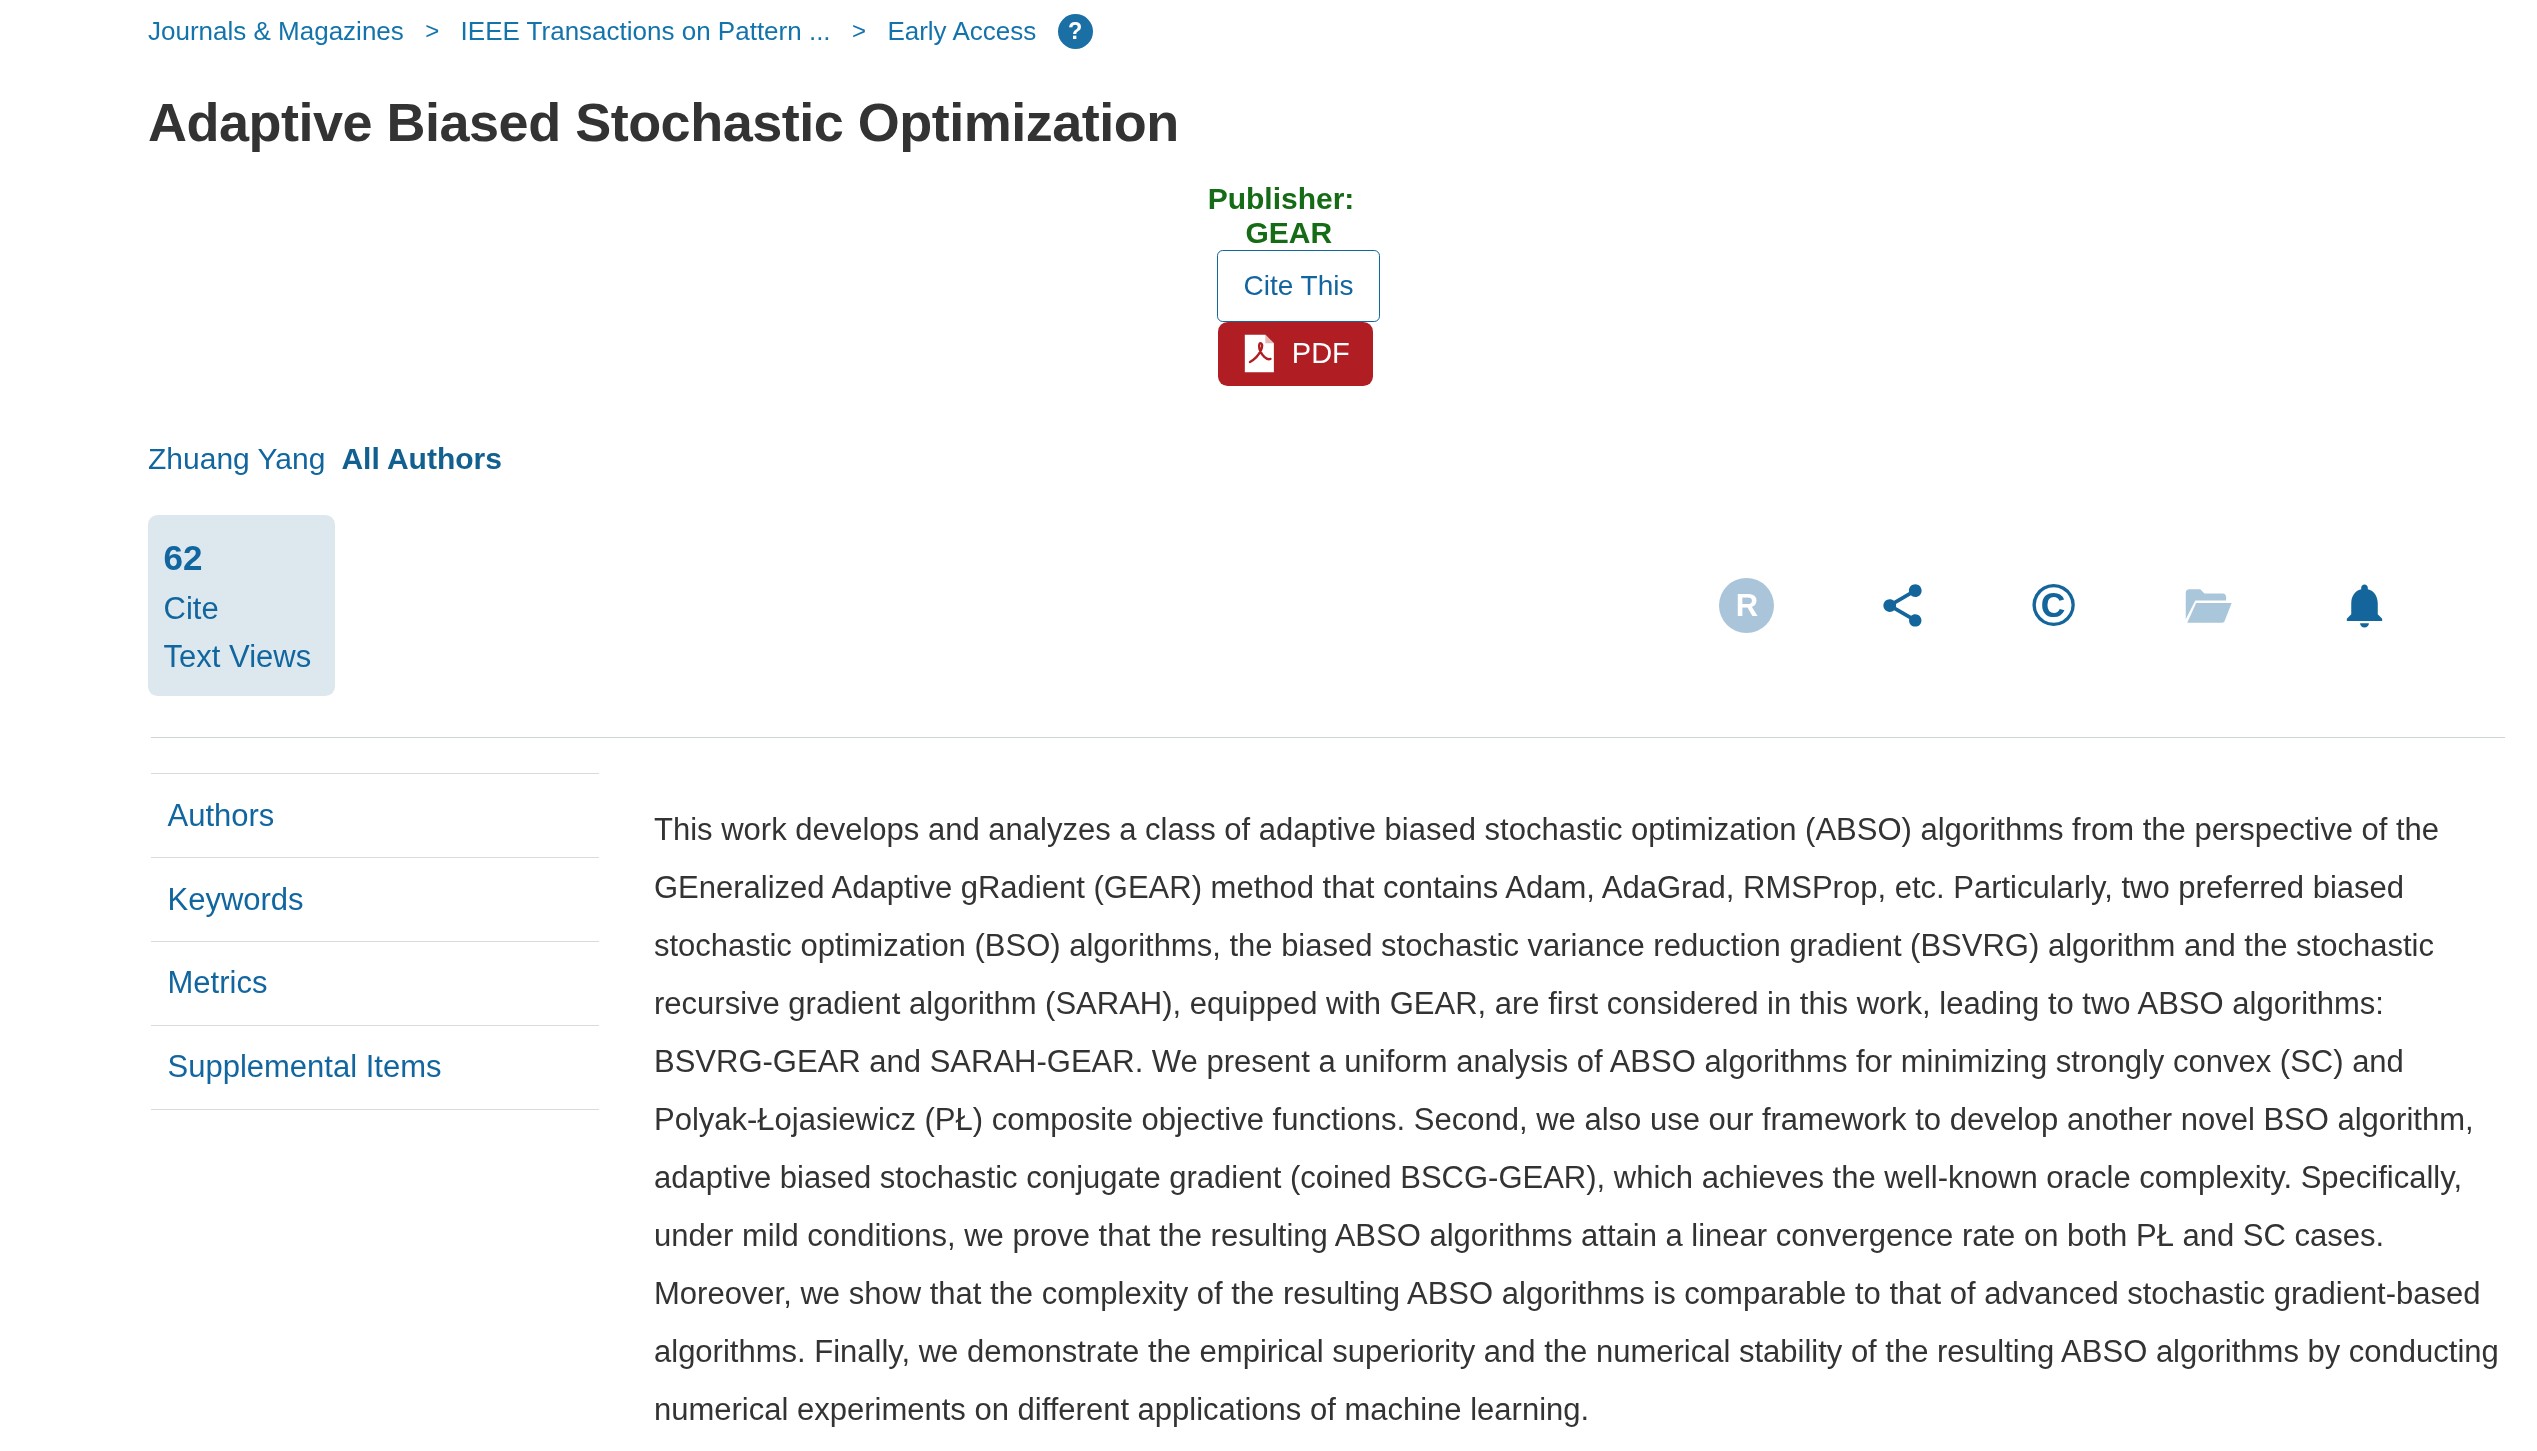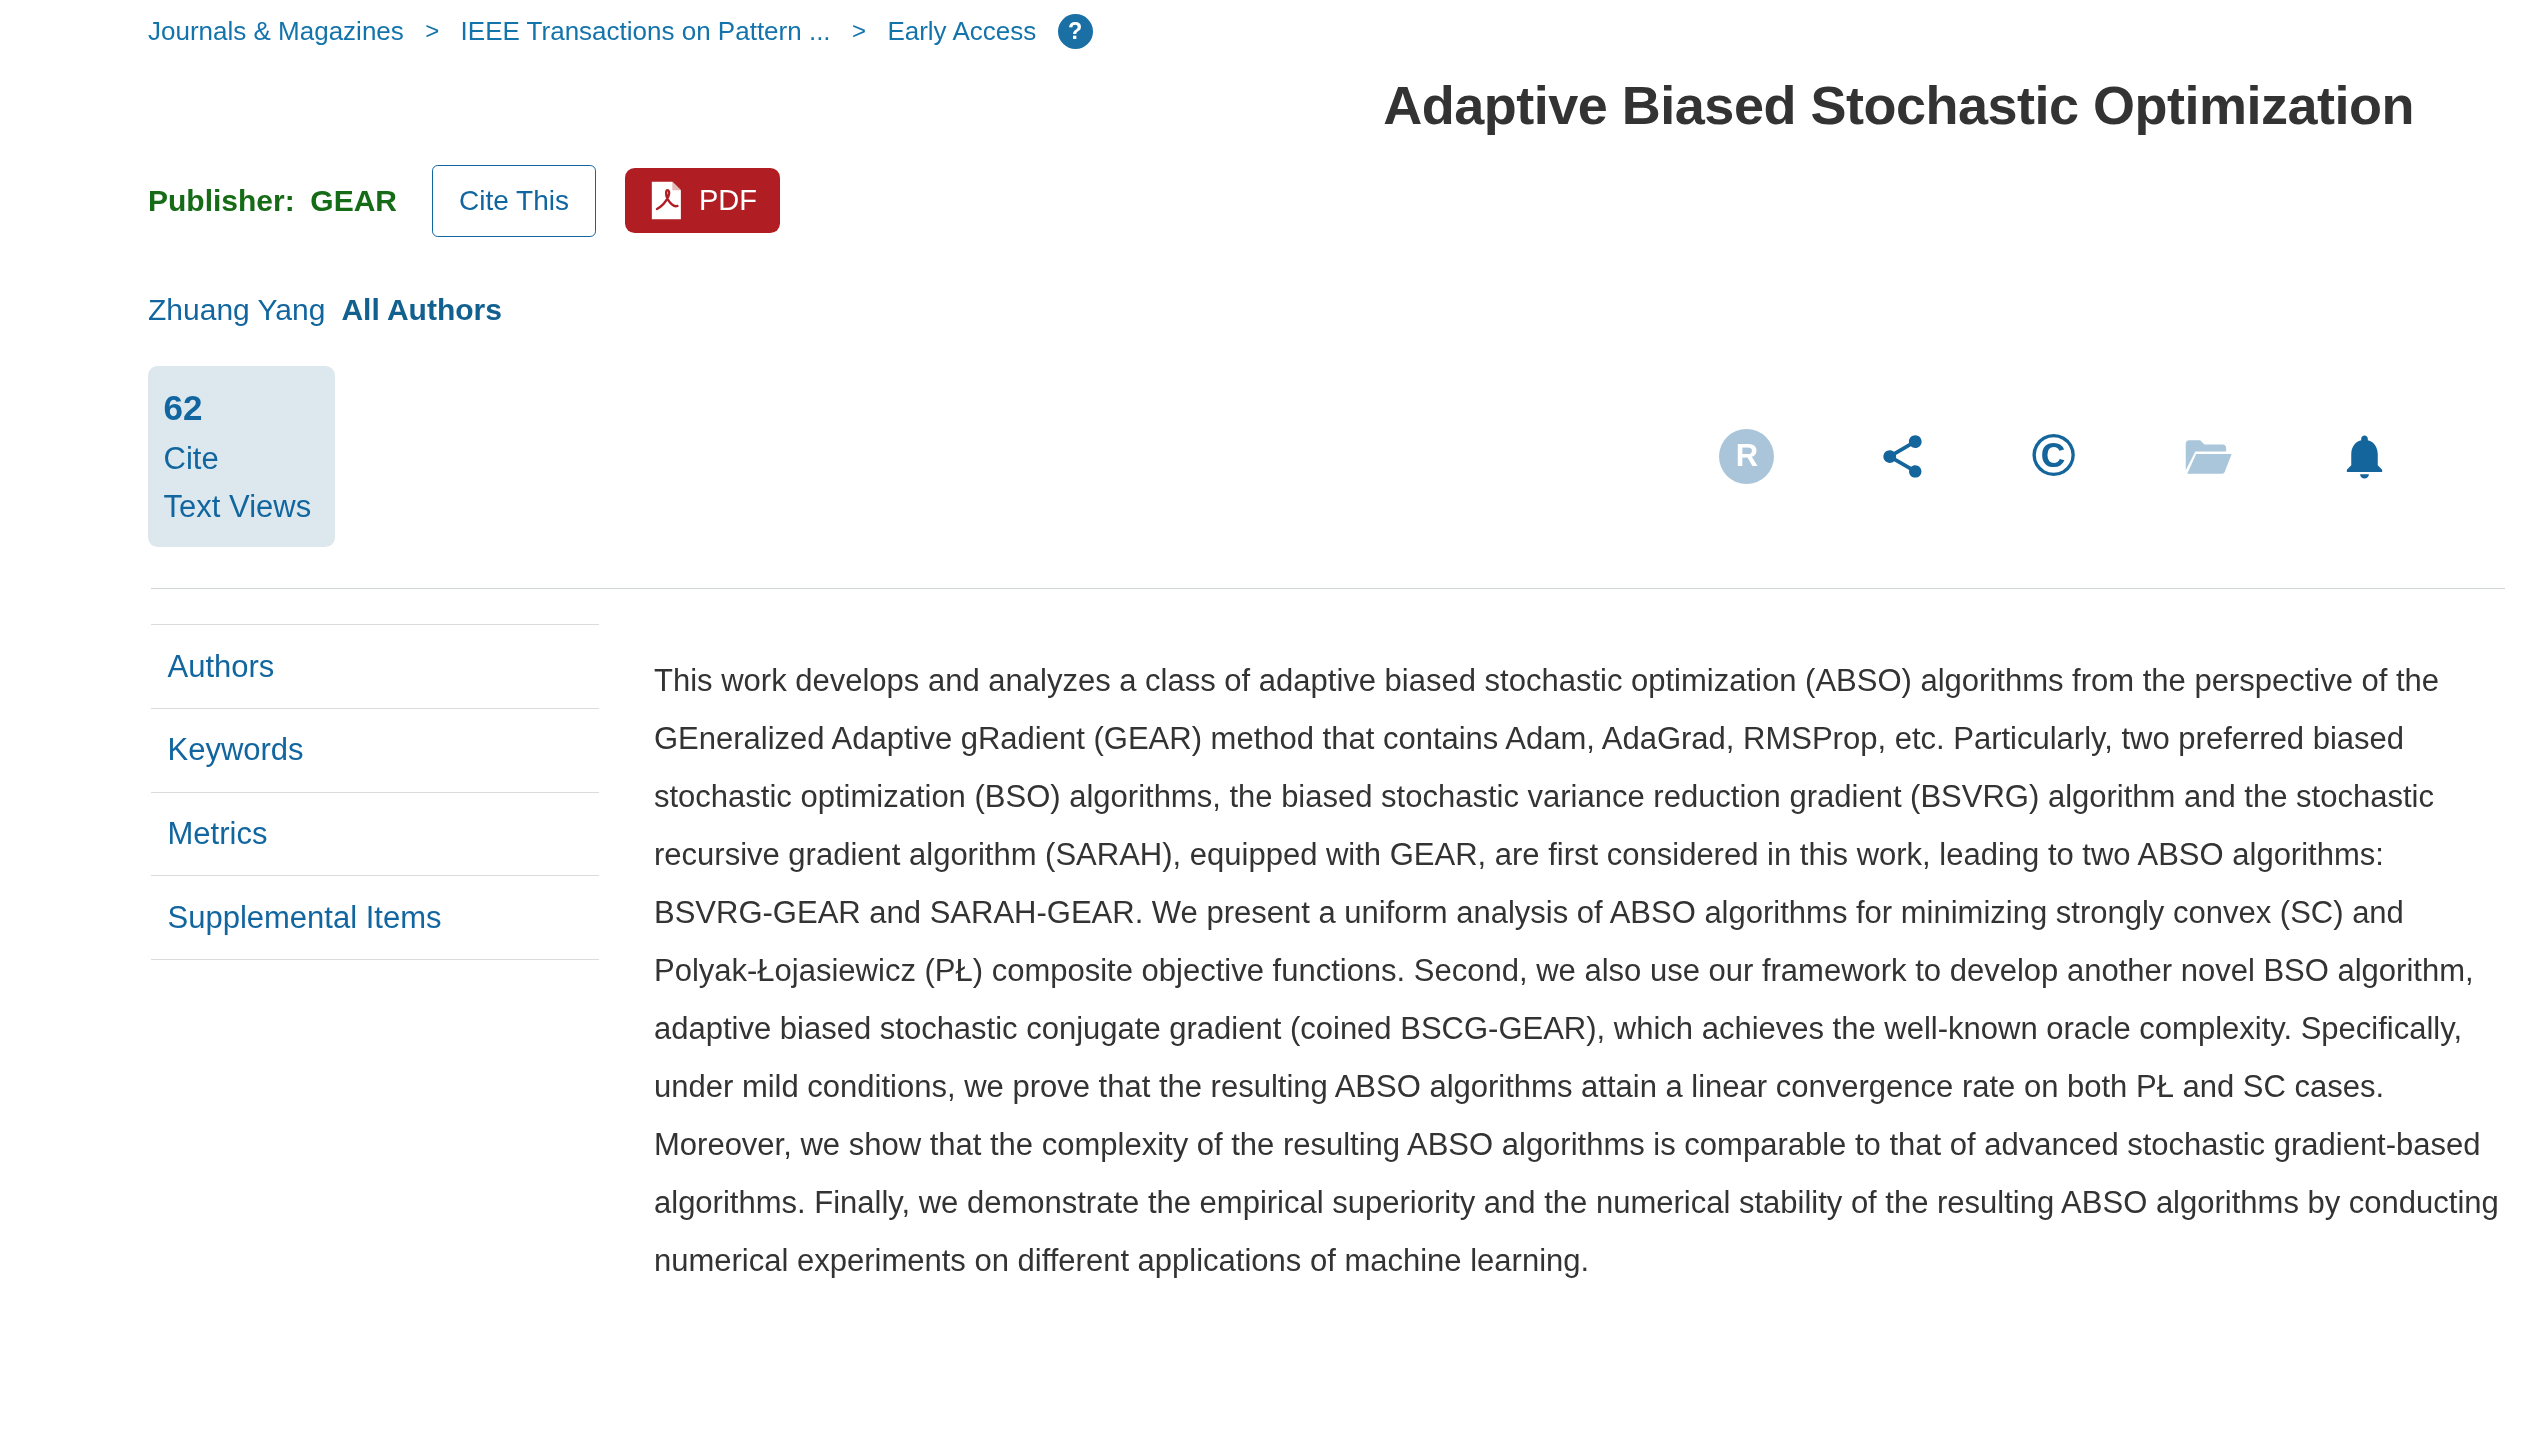--- a/index.html
+++ b/index.html
@@ -16,22 +16,22 @@
   .breadcrumb { display: flex; align-items: center; gap: 21.4px; font-size: 26px; margin-top: 1.9px; }
   .crumb-link { color: #1373ab; text-decoration: none; cursor: pointer; }
   .crumb-sep { color: #1373ab; font-size: 24px; }
   .help-circle {
     width: 35px; height: 35px; border-radius: 50%; background: #1a6fa5;
     color: #ffffff; font-size: 23.4px; font-weight: bold;
     display: flex; align-items: center; justify-content: center; cursor: pointer;
   }
 
   
-  .doc-title { margin-top: 25px; font-size: 54px; font-weight: bold; color: #333333; letter-spacing: -0.5px; text-align: right; }
-  .pub-row { margin-top: 29px; display: flex; align-items: center; }
+  .doc-title { margin-top: 42px; font-size: 54px; font-weight: bold; color: #333333; letter-spacing: -0.5px; }
+  .pub-row { margin-top: 29px; display: flex; align-items: center; flex-direction: column; }
   .publisher-label, .publisher-name { font-size: 30px; font-weight: bold; color: #166c16; }
   .publisher-name { margin-left: 15.6px; }
   .cite-btn {
     margin-left: 35px; background: #ffffff; border: 1px solid #1266a0; border-radius: 5.8px;
     color: #1266a0; font-size: 28px; padding: 19px 26px; cursor: pointer;
     font-family: "Liberation Sans", sans-serif;
   }
   .pdf-btn {
     margin-left: 29px; background: #b01e24; border: none; border-radius: 9.7px;
     color: #ffffff; font-size: 29px; padding: 11.7px 23.4px; cursor: pointer;

